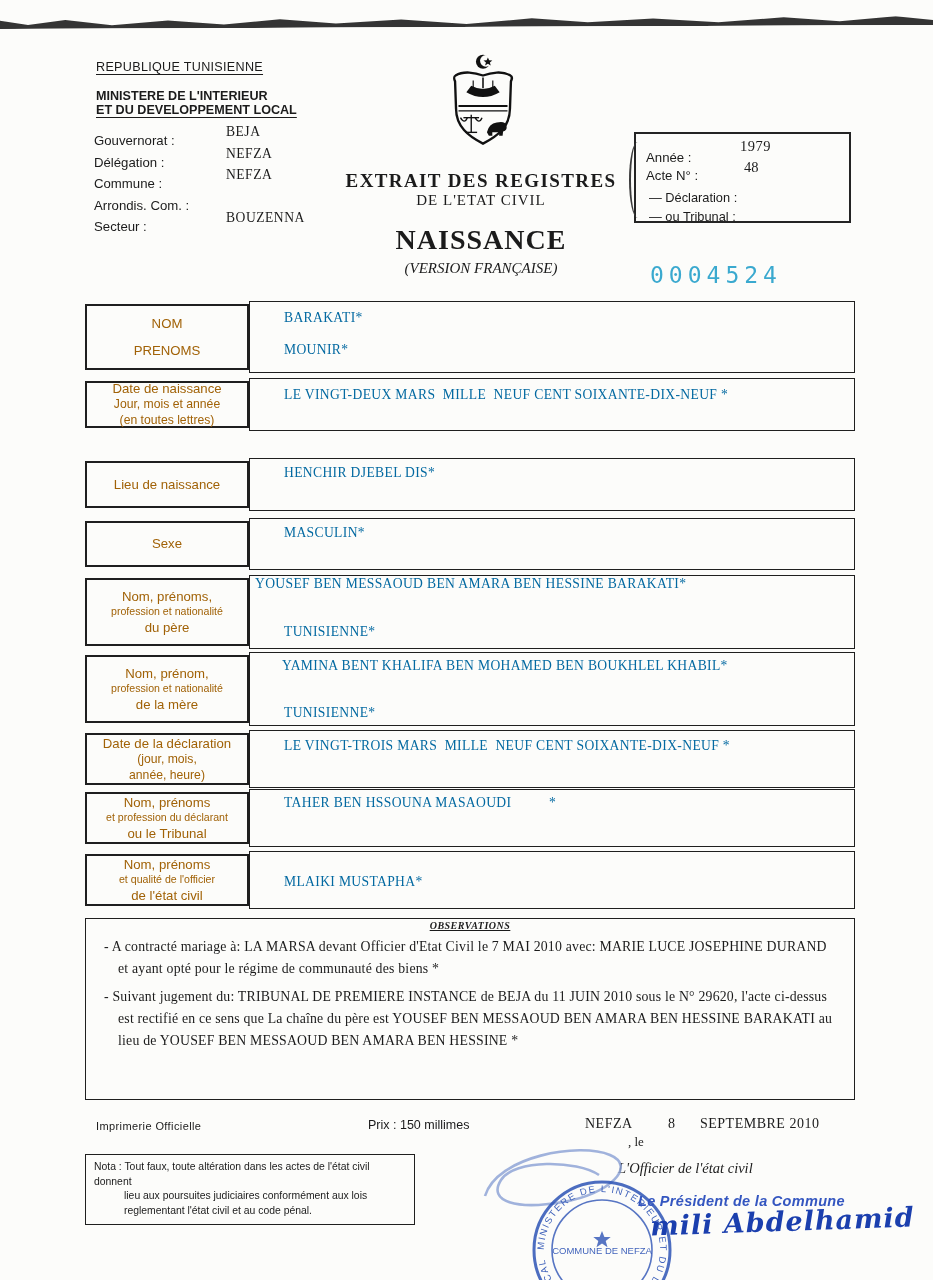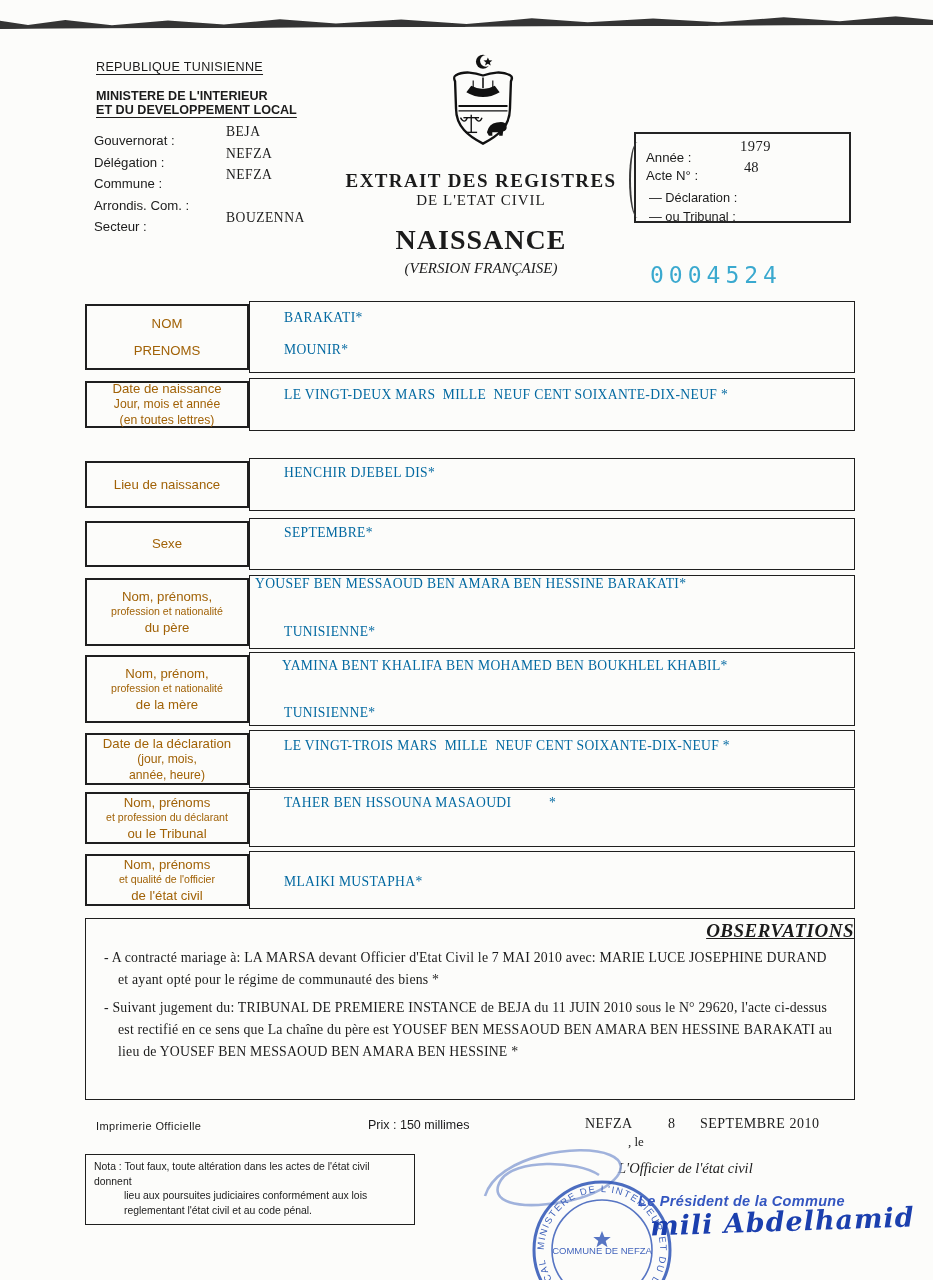--- a/index.html
+++ b/index.html
@@ -66,22 +66,22 @@
   .r3 .v1{top:6px;left:34px;}
   .r4 .v1{top:6px;left:34px;}
   .r5 .v1{top:0px;left:5px;}   .r5 .v2{top:48px;left:34px;}
   .r6 .v1{top:5px;left:32px;}  .r6 .v2{top:52px;left:34px;}
   .r7 .v1{top:7px;left:34px;}
   .r8 .v1{top:5px;left:34px;}
   .r9 .v1{top:22px;left:34px;}
 
   
   .obs{position:absolute;left:85px;top:918px;width:770px;height:182px;border:1.6px solid #1f1f1f;box-sizing:border-box;}
-  .obs-title{text-align:right;font-family:"Liberation Serif",serif;font-style:italic;font-weight:bold;
-    font-size:19px;text-decoration:underline;margin-top:1px;letter-spacing:.5px;}
+  .obs-title{text-align:center;font-family:"Liberation Serif",serif;font-style:italic;font-weight:bold;
+    font-size:10px;text-decoration:underline;margin-top:1px;letter-spacing:.5px;}
   .obs-item{font-family:"Liberation Serif",serif;font-size:13.8px;line-height:1.62;
     margin:5px 16px 0 18px;padding-left:14px;text-indent:-14px;letter-spacing:.2px;}
 
   
   .printer{position:absolute;left:96px;top:1120px;font-size:11px;letter-spacing:.4px;}
   .price{position:absolute;left:368px;top:1118px;font-size:12.5px;}
   .cert{position:absolute;left:548px;top:1101px;width:330px;text-align:center;
     font-family:"Liberation Serif",serif;font-style:italic;font-size:13px;}
   .place{position:absolute;left:585px;top:1116px;font-family:"Liberation Serif",serif;font-size:14px;letter-spacing:.5px;}
   .day{position:absolute;left:668px;top:1116px;font-family:"Liberation Serif",serif;font-size:14px;}
@@ -201,21 +201,21 @@
     <div class="vb">
       <div class="val v1">HENCHIR DJEBEL DIS*</div>
     </div>
   </div>
 
   <div class="row r4">
     <div class="lb">
       <div class="lbl lblA">Sexe</div>
     </div>
     <div class="vb">
-      <div class="val v1">SEPTEMBRE*</div>
+      <div class="val v1">MASCULIN*</div>
     </div>
   </div>
 
   <div class="row r5">
     <div class="lb">
       <div class="lbl lblA">Nom, prénoms,</div>
       <div class="lbl lblC">profession et nationalité</div>
       <div class="lbl lblA">du père</div>
     </div>
     <div class="vb">

